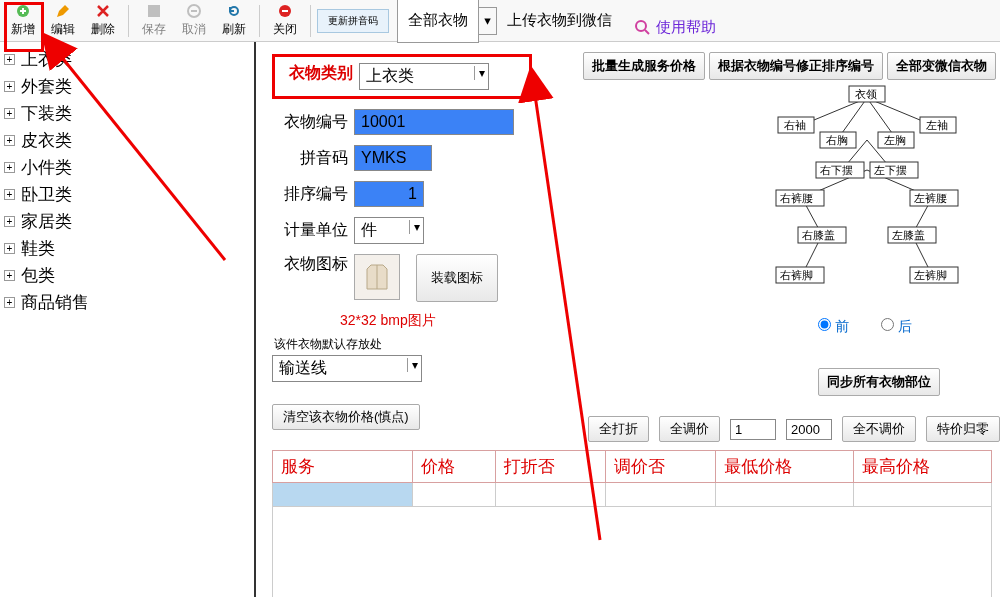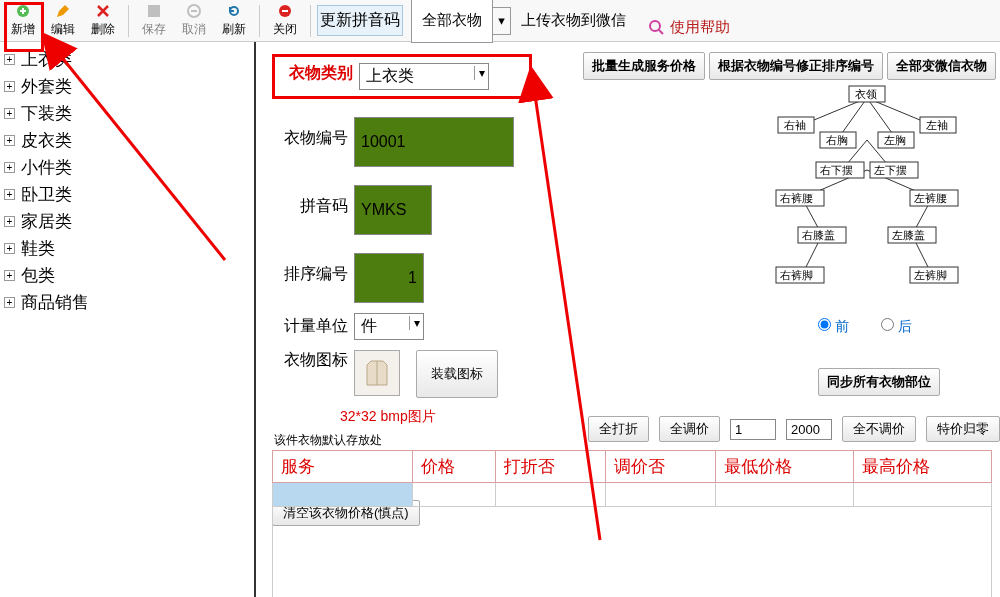--- a/index.html
+++ b/index.html
@@ -1,36 +1,36 @@
 <!DOCTYPE html>
 <html><head>
 <meta charset="utf-8">
 <style>
 * { box-sizing: border-box; margin: 0; padding: 0; }
 body { font-family: "Microsoft YaHei", SimSun, sans-serif; font-size: 13px; background: #fff; width: 1000px; height: 597px; overflow: hidden; position: relative; }
 .toolbar { display: flex; align-items: center; border-bottom: 1px solid #ccc; height: 42px; background: #f8f8f8; padding: 0 4px; gap: 2px; }
 .tb-btn { display: flex; flex-direction: column; align-items: center; width: 38px; cursor: pointer; font-size: 12px; padding: 2px 0; }
 .tb-btn .ico { width: 16px; height: 16px; margin-bottom: 2px; }
 .sep { width: 1px; height: 32px; background: #ccc; margin: 0 4px; }
-.longbtn { border: 1px solid #a8c8e0; background: #e8f2fb; padding: 4px 2px; font-size: 16px; cursor: pointer; }
+.longbtn { border: 1px solid #a8c8e0; background: #e8f2fb; padding: 4px 10px; font-size: 10px; cursor: pointer; }
 .dropdown-combo { display: flex; align-items: center; }
 .combo-text { border: 1px solid #999; background: #fff; padding: 12px 10px; font-size: 15px; }
 .combo-arrow { border: 1px solid #999; border-left: none; width: 18px; height: 28px; display: flex; align-items: center; justify-content: center; cursor: pointer; }
-.help-btn { display: flex; align-items: center; gap: 4px; padding: 4px 8px; color: #b91c1c; font-size: 15px; cursor: pointer; margin-top: 14px; }
+.help-btn { display: flex; align-items: center; gap: 4px; padding: 4px 8px; color: #6d28d9; font-size: 15px; cursor: pointer; margin-top: 14px; }
 .tree-panel { position: absolute; left: 0; top: 42px; width: 256px; height: 555px; border-right: 2px solid #333; padding: 4px 0 0 4px; }
 .tree-item { display: flex; align-items: center; font-size: 17px; padding: 2px 0; cursor: pointer; }
 .tree-item .exp { width: 11px; height: 11px; border: 1px solid #999; display: flex; align-items: center; justify-content: center; font-size: 10px; margin-right: 6px; line-height: 1; }
 .main-area { position: absolute; left: 258px; top: 42px; right: 0; bottom: 0; }
 .topbtns { position: absolute; right: 4px; top: 10px; display: flex; gap: 4px; }
 .gbtn { border: 1px solid #aaa; background: linear-gradient(#fff,#e8e8e8); padding: 4px 8px; font-size: 13px; cursor: pointer; border-radius: 2px; font-weight: bold; }
 .form-area { padding: 12px 0 0 14px; }
 .form-row { display: flex; align-items: center; margin-bottom: 10px; }
 .form-lbl { width: 76px; text-align: right; margin-right: 6px; font-size: 16px; }
 .red-lbl { color: #d00; font-weight: bold; }
-.txtfield { border: 1px solid #888; padding: 15px 6px; font-size: 16px; background: #4d7c0f; margin-top: 8px; }
+.txtfield { border: 1px solid #888; padding: 3px 6px; font-size: 16px; background: #3b82f6; }
 .select-box { border: 1px solid #888; padding: 2px 20px 2px 6px; font-size: 16px; background: #fff; position: relative; }
 .select-box::after { content: "▾"; position: absolute; right: 3px; top: 2px; font-size: 12px; border-left: 1px solid #999; padding-left: 4px; }
 .redbox { border: 3px solid #e00; padding: 6px 40px 6px 2px; display: inline-flex; justify-content: flex-end; }
 .newbtn-box { position: absolute; left: 4px; top: 2px; width: 40px; height: 50px; border: 3px solid #e00; z-index: 100; pointer-events: none; }
 .icon-thumb { width: 46px; height: 46px; border: 1px solid #aaa; background: #f4f0eb; display: flex; align-items: center; justify-content: center; }
 .caption { color: #d00; font-size: 14px; margin: 4px 0 0 68px; }
 .sm-lbl { font-size: 12px; margin-left: 2px; }
 .diagram { position: absolute; right: 8px; top: 38px; width: 250px; height: 220px; }
 .diagram svg { width: 100%; height: 100%; }
 .dbox { fill: #fff; stroke: #333; stroke-width: 1; }

